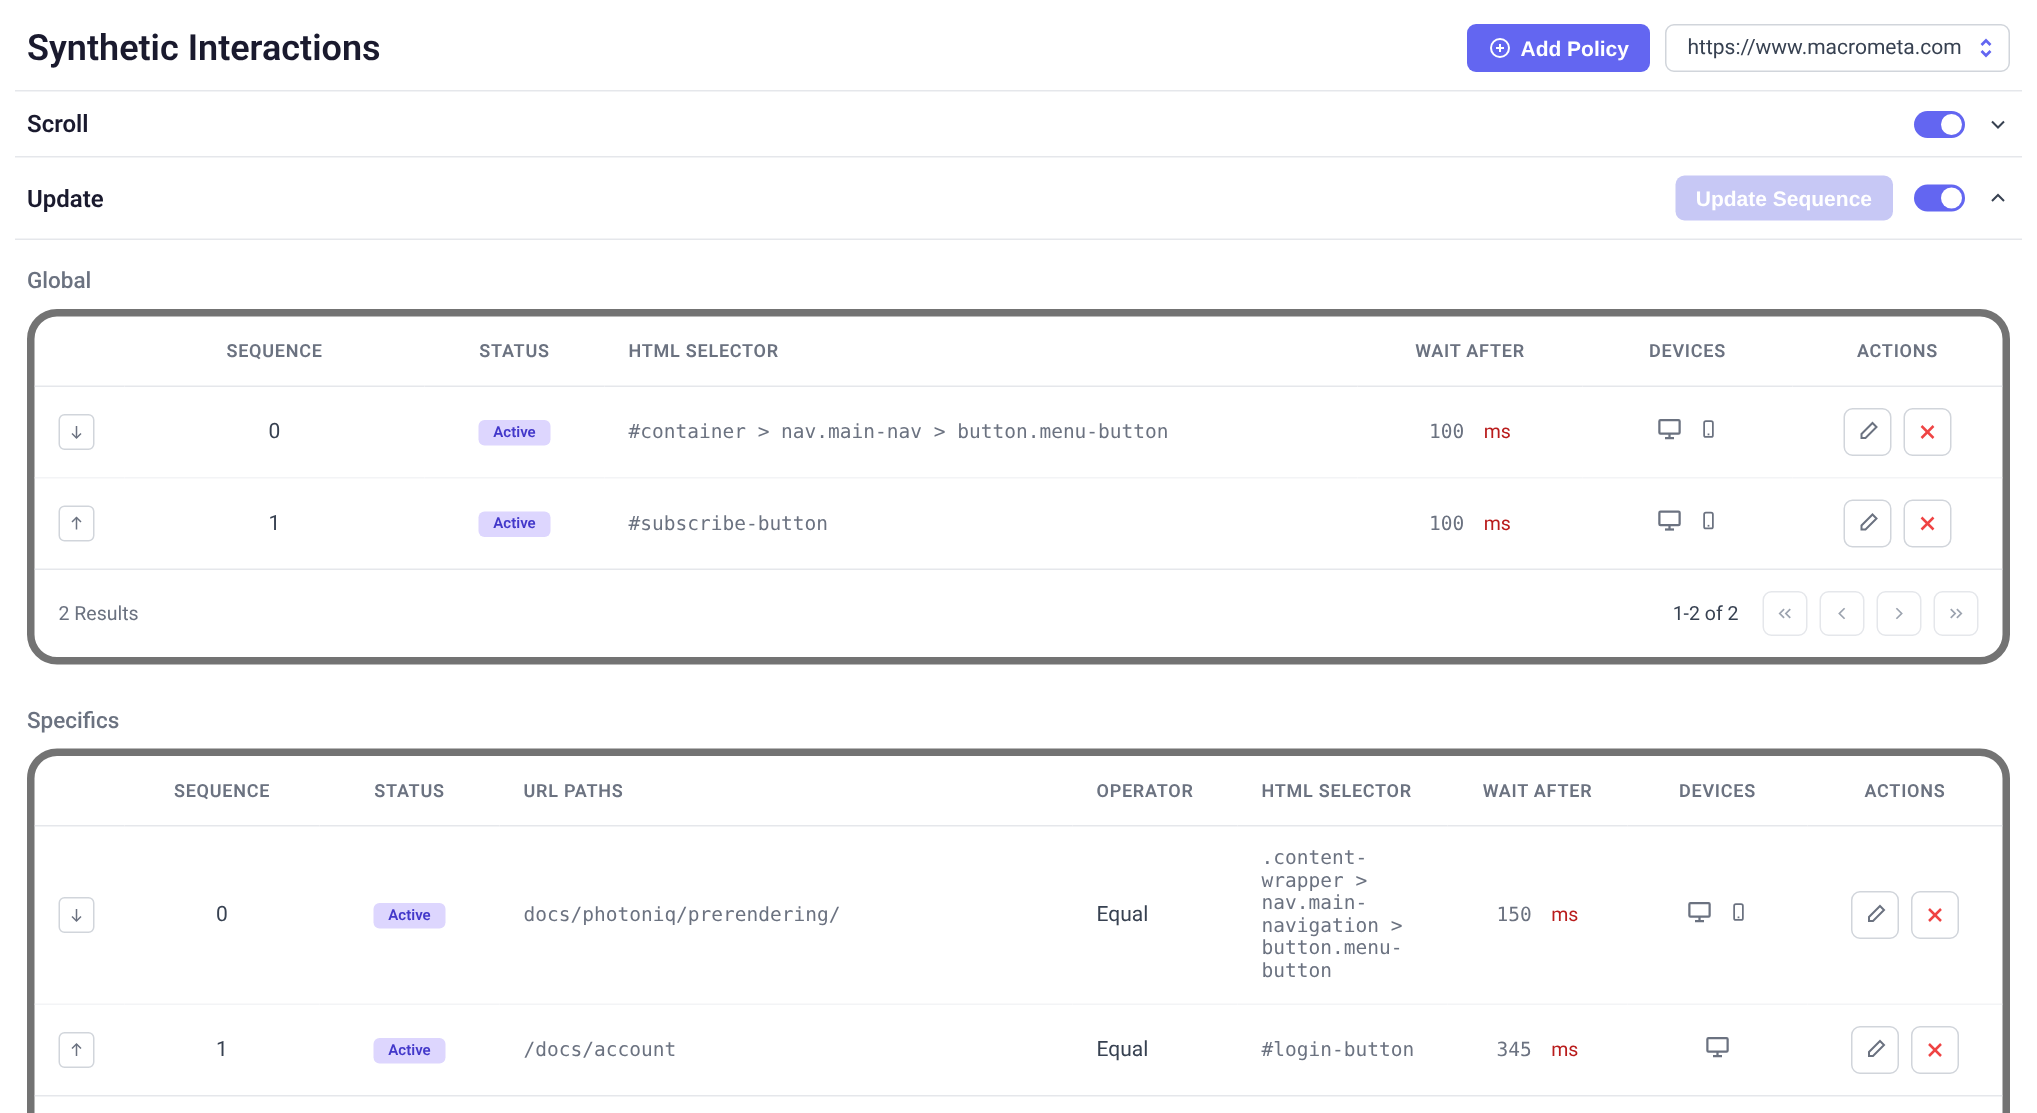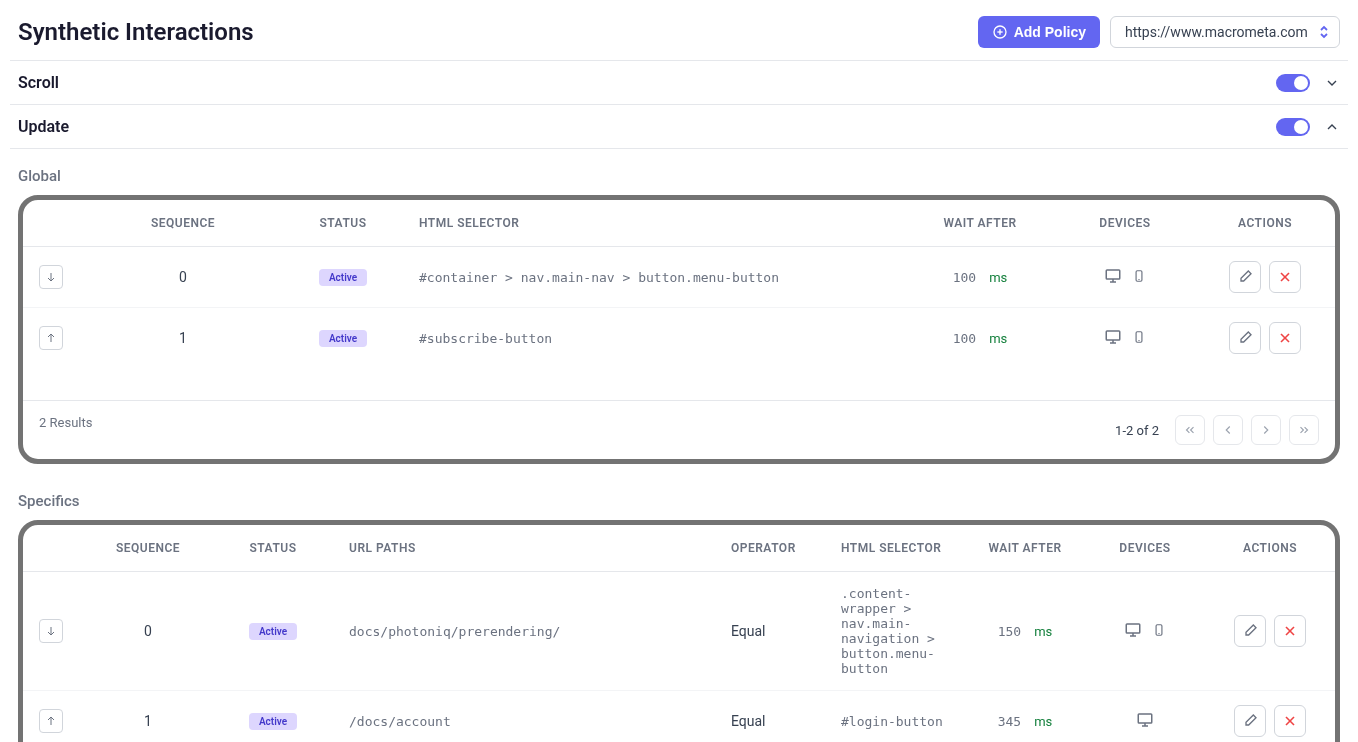--- a/index.html
+++ b/index.html
@@ -164,21 +164,21 @@
     border-radius: 4px;
     font-size: 10px;
     font-weight: 600;
     display: inline-block;
   }
   .mono {
     font-family: ui-monospace, SFMono-Regular, Menlo, monospace;
     font-size: 13px;
     color: #6b7280;
   }
-  .ms-unit { color: #15803d; font-size: 13px; margin-left: 13px;}
+  .ms-unit { color: #b91c1c; font-size: 13px; margin-left: 13px;}
   .device-icons {
     display: inline-flex;
     gap: 10px;
     color: #6b7280;
   }
   .action-btns {
     display: inline-flex;
     gap: 8px;
   }
   .icon-btn {
@@ -188,27 +188,26 @@
     border-radius: 6px;
     background: #fff;
     display: inline-flex;
     align-items: center;
     justify-content: center;
     cursor: pointer;
   }
   .icon-btn.danger svg { stroke: #ef4444; }
   .table-footer {
     display: flex;
-    align-items: flex-start;
+    align-items: center;
     justify-content: space-between;
     padding: 14px 16px;
     border-top: 1px solid #e5e7eb;
     color: #6b7280;
     font-size: 13px;
-    margin-top: 32px;
   }
   .pager {
     display: flex;
     align-items: center;
     gap: 8px;
   }
   .pager .page-info { margin-right: 8px; color:#374151;}
   .pager-btn {
     width: 30px;
     height: 30px;
@@ -260,20 +259,21 @@
       <svg width="16" height="16" viewBox="0 0 24 24" fill="none" stroke="#374151" stroke-width="2">
           <polyline points="6 9 12 15 18 9"></polyline>
         </svg>
     </span>
   </div>
 </div>
 
 <div class="section-row">
   <div class="section-title">Update</div>
   <div class="section-controls">
+    <button class="btn-primary-light">Update Sequence</button>
     <div class="toggle"></div>
     <span class="chevron">
       <svg width="16" height="16" viewBox="0 0 24 24" fill="none" stroke="#374151" stroke-width="2">
           <polyline points="6 15 12 9 18 15"></polyline>
         </svg>
     </span>
   </div>
 </div>
 
 <div class="sub-heading">Global</div>

